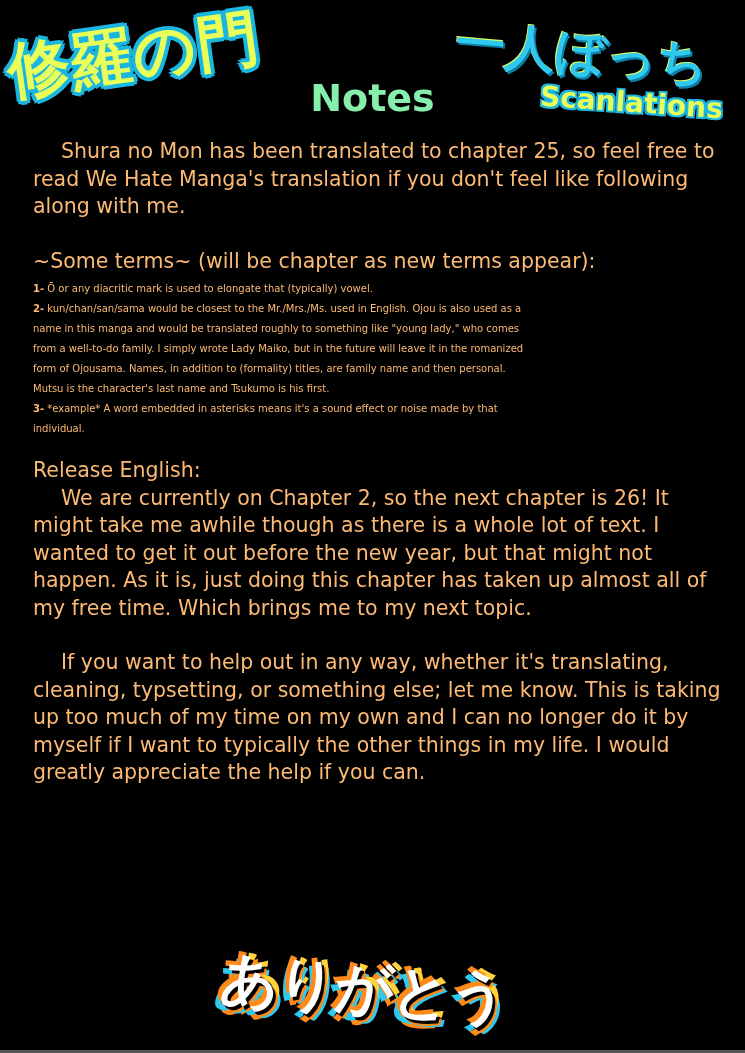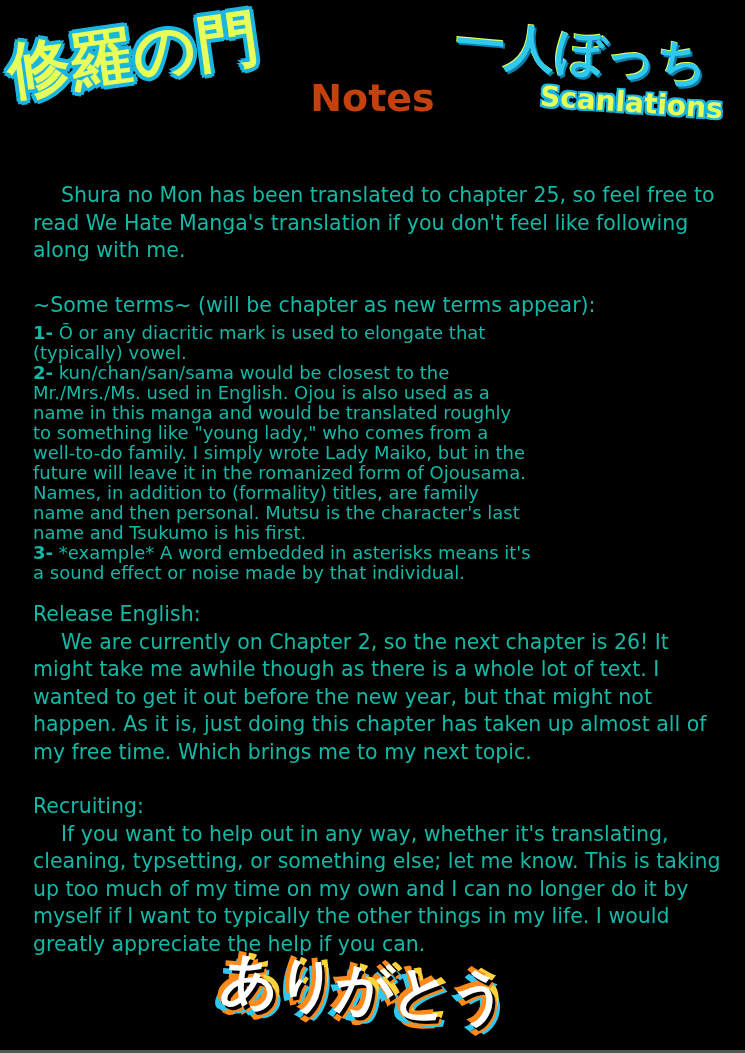--- a/index.html
+++ b/index.html
@@ -22,31 +22,31 @@
     text-shadow: 2px 2px 0 #0d7fa8, -1px -1px 0 #e8ff5a; white-space: nowrap;
   }
   .logo-right .en {
     position: absolute; left: 85px; top: 76px; font-size: 28px; font-weight: bold; color: #e8ff5a;
     transform: rotate(4deg);
     text-shadow: 2px 2px 0 #1ab6e0, -2px -2px 0 #1ab6e0, 2px -2px 0 #1ab6e0, -2px 2px 0 #1ab6e0;
     white-space: nowrap;
   }
   .title {
     position: absolute; left: 0; width: 745px; top: 76px; text-align: center;
-    font-size: 38px; font-weight: bold; color: #c2410c;
+    font-size: 38px; font-weight: bold; color: #86efac;
   }
   .body-text {
     position: absolute; left: 33px; top: 138px; width: 700px;
-    font-size: 20.5px; line-height: 27.5px; color: #14b8a6; margin-top: 44px;
+    font-size: 20.5px; line-height: 27.5px; color: #fdba74;
   }
   .body-text p { margin: 0; }
   .indent { text-indent: 28px; }
   .gap { height: 27px; }
   .small {
-    font-size: 18px; line-height: 20px; width: 500px; margin: 4px 0 0 0;
+    font-size: 10px; line-height: 20px; width: 500px; margin: 4px 0 0 0;
   }
   .small b { font-weight: bold; }
   .heading { margin-top: 0; }
   .thanks {
     position: absolute; left: 220px; top: 950px; font-size: 58px; font-weight: bold;
     color: #fff; white-space: nowrap; letter-spacing: -2px;
     text-shadow: 3px 3px 0 #000, 5px 5px 0 #ff8a1a, -4px -4px 0 #ff8a1a, 6px -3px 0 #ffd23a, -6px 4px 0 #2fc8ee, 8px 6px 0 #2fc8ee, 0 8px 0 #ff8a1a;
     transform: rotate(4deg);
   }
   .bottom-bar { position: absolute; left: 0; top: 1050px; width: 745px; height: 3px; background: #555; }
@@ -69,18 +69,17 @@
   <p class="heading">~Some terms~ (will be chapter as new terms appear):</p>
   <div class="small">
     <div><b>1-</b> <span>Ō or any diacritic mark is used to elongate that (typically) vowel.</span></div>
     <div><b>2-</b> <span>kun/chan/san/sama would be closest to the Mr./Mrs./Ms. used in English. Ojou is also used as a name in this manga and would be translated roughly to something like "young lady," who comes from a well-to-do family. I simply wrote Lady Maiko, but in the future will leave it in the romanized form of Ojousama. Names, in addition to (formality) titles, are family name and then personal. Mutsu is the character's last name and Tsukumo is his first.</span></div>
     <div><b>3-</b> <span>*example* A word embedded in asterisks means it's a sound effect or noise made by that individual.</span></div>
   </div>
   <div style="height:18px"></div>
   <p class="heading">Release English:</p>
   <p class="indent">We are currently on Chapter 2, so the next chapter is 26! It might take me awhile though as there is a whole lot of text. I wanted to get it out before the new year, but that might not happen. As it is, just doing this chapter has taken up almost all of my free time. Which brings me to my next topic.</p>
   <div class="gap"></div>
-  <p class="heading">Recruiting:</p>
   <p class="indent">If you want to help out in any way, whether it's translating, cleaning, typsetting, or something else; let me know. This is taking up too much of my time on my own and I can no longer do it by myself if I want to typically the other things in my life. I would greatly appreciate the help if you can.</p>
 </div>
 
 <div class="thanks">ありがとう</div>
 <div class="bottom-bar"></div>
 
 </body></html>

